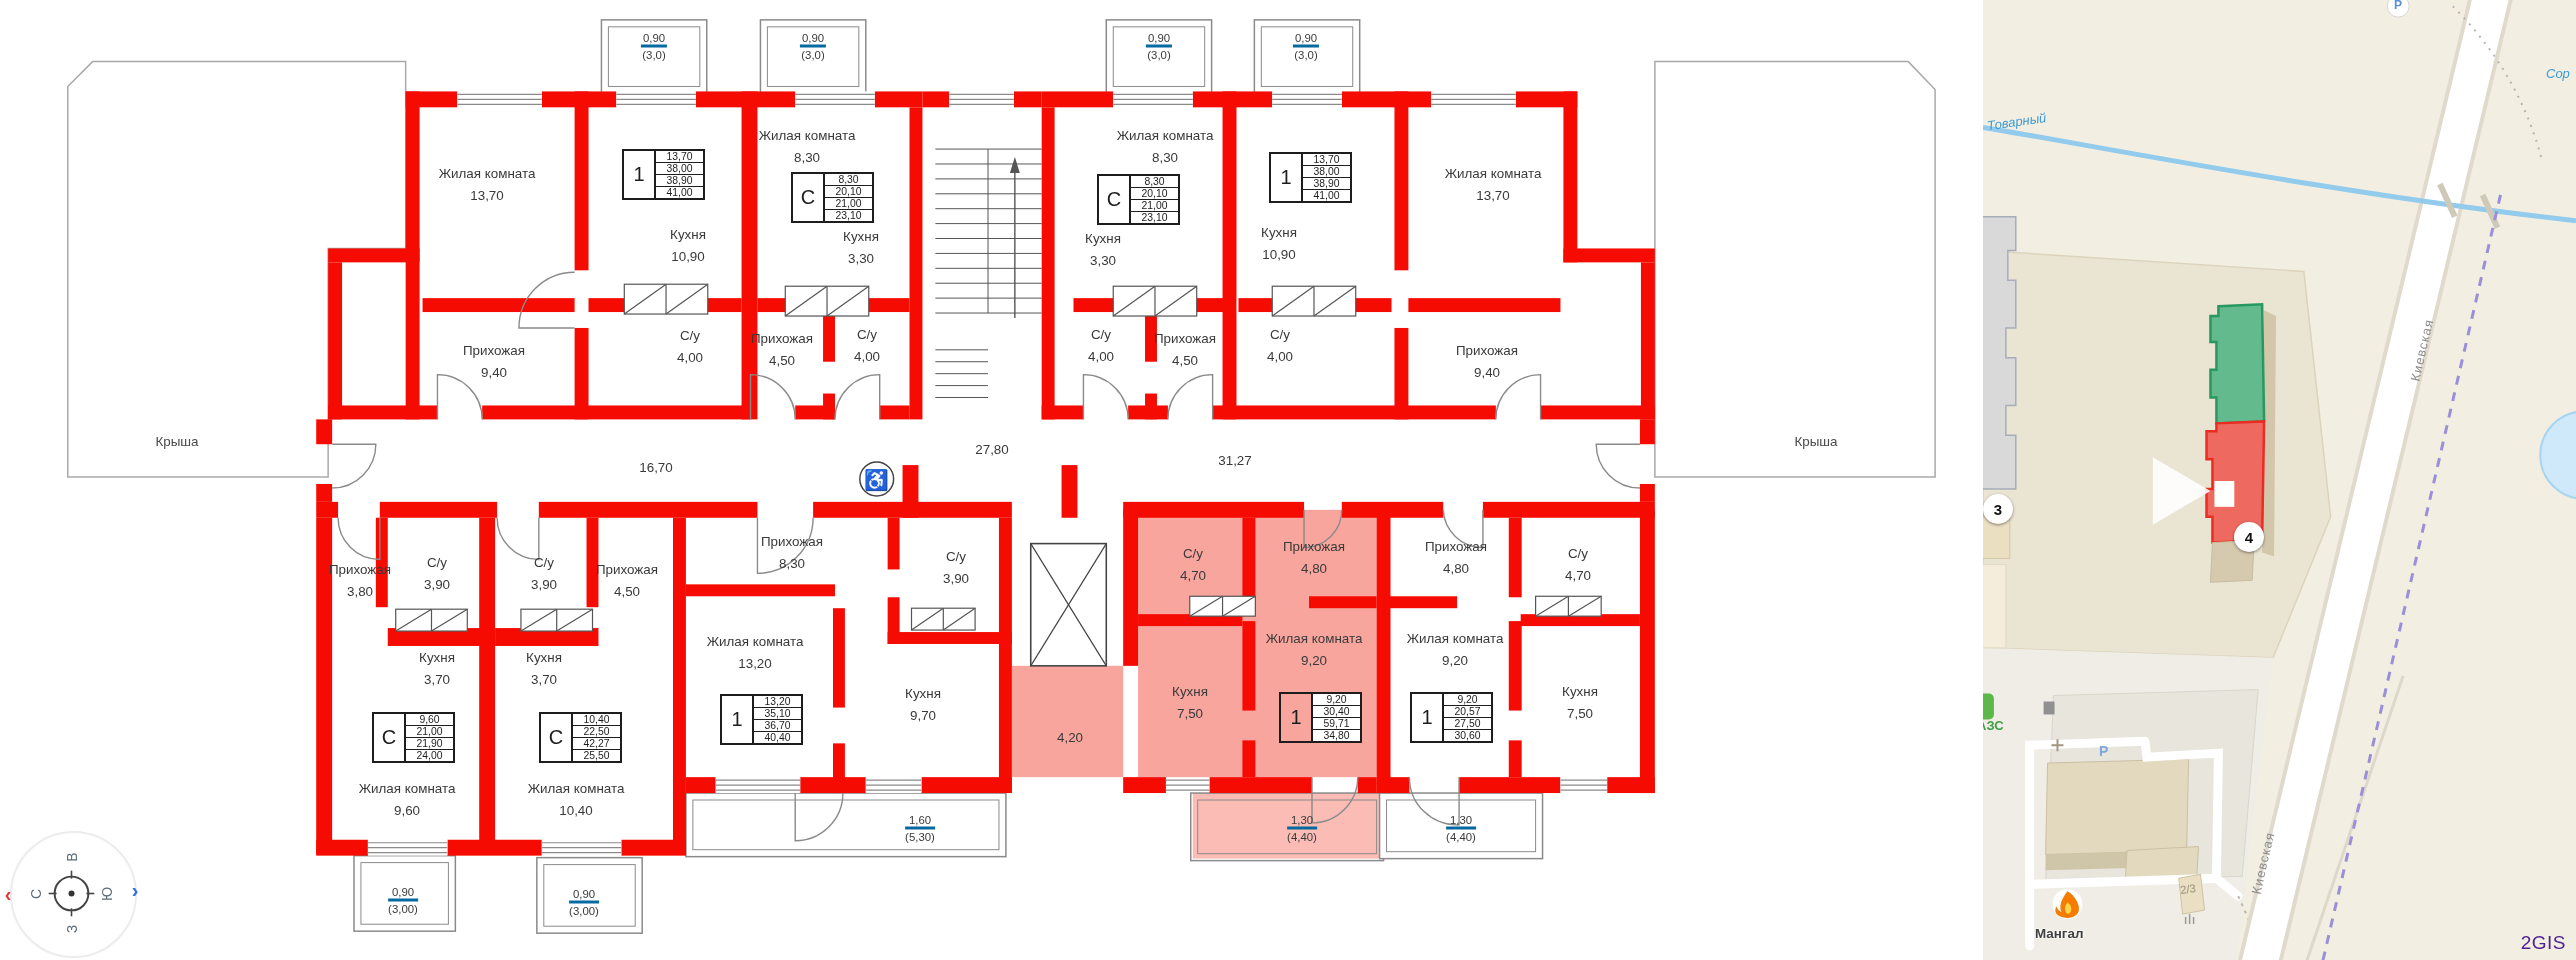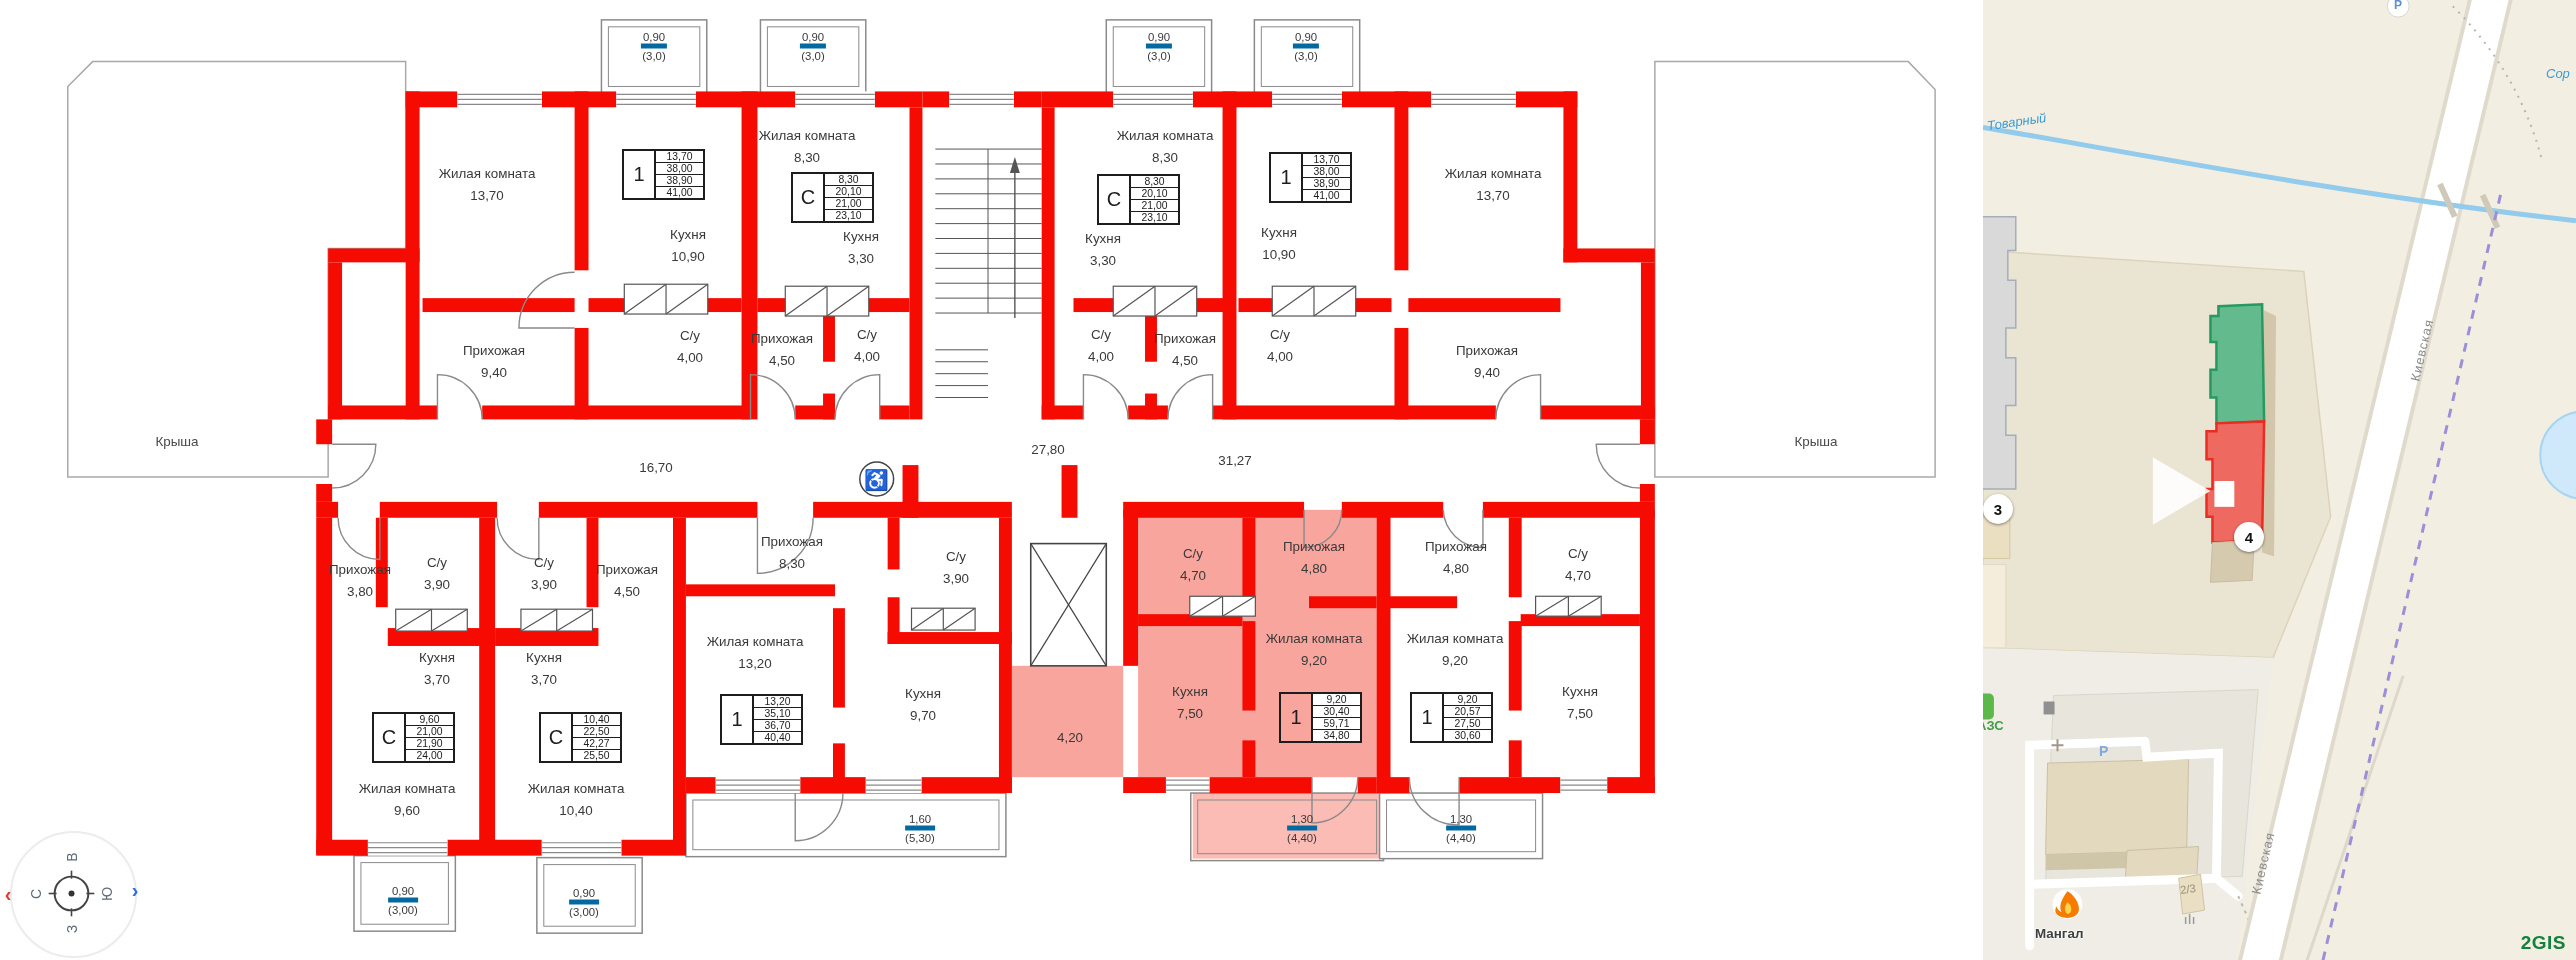--- a/index.html
+++ b/index.html
@@ -6,21 +6,21 @@
   .stage{position:relative;width:2576px;height:960px;background:#fff;overflow:hidden;
          font-family:"Liberation Sans",sans-serif;color:#3c3c3c}
   
   .plan{position:absolute;left:0;top:0;width:1983px;height:960px;background:#fff;overflow:hidden}
   .plan svg{position:absolute;left:0;top:0}
   .rl{position:absolute;transform:translate(-50%,-50%);text-align:center;font-size:13.4px;
       line-height:22px;white-space:nowrap;color:#3a3a3a}
   .cl{position:absolute;transform:translate(-50%,-50%);font-size:13.4px;color:#3a3a3a;white-space:nowrap}
   .bl{position:absolute;transform:translate(-50%,-50%);text-align:center;font-size:11.4px;
       line-height:14px;color:#3a3a3a}
-  .bl .u{border-bottom:5px solid #0369a1;padding:0 2px}
+  .bl .u{border-bottom:3px solid #0369a1;padding:0 2px}
   .roof{position:absolute;transform:translate(-50%,-50%);font-size:13.4px;color:#4a4a4a}
   .tb{position:absolute;display:flex;border:2px solid #1d1d1d;background:#fff}
   .tb.hl{background:transparent}
   .tl{width:30px;display:flex;align-items:center;justify-content:center;font-size:20px;
       color:#1d1d1d;border-right:2px solid #1d1d1d}
   .trs{width:47px}
   .trs div{height:11px;line-height:11px;font-size:10.4px;text-align:center;color:#1d1d1d;
       border-bottom:1.5px solid #1d1d1d;background:#fff}
   .trs div:last-child{border-bottom:none}
   .tb.hl .tl{background:transparent}
@@ -40,21 +40,21 @@
   .street-lbl{color:#8d8d8d;font-size:13px;letter-spacing:1px}
   .green-lbl{color:#43a047;font-weight:bold;font-size:13px}
   .p-lbl{color:#7fa8e0;font-weight:bold;font-size:14px}
   .ptop-lbl{color:#5b8fd6;font-weight:bold;font-size:12px}
   .dark-lbl{color:#3f3f3f;font-weight:bold;font-size:13.4px;
      text-shadow:0 0 2px #fff,0 0 2px #fff,0 0 3px #fff}
   .house-lbl{color:#9a917f;font-size:11.4px}
   .marker{position:absolute;width:30px;height:30px;border-radius:50%;background:#fff;
      box-shadow:0 1px 3px rgba(0,0,0,.45);display:flex;align-items:center;justify-content:center;
      font-weight:bold;font-size:15px;color:#111;cursor:pointer}
-  .logo{position:absolute;right:10px;bottom:6px;font-weight:bold;font-size:19px;color:#15803d;letter-spacing:0.5px}
+  .logo{position:absolute;right:10px;bottom:6px;font-weight:normal;font-size:19px;color:#4c1d95;letter-spacing:0.5px}
 </style>
 </head>
 <body>
 
 <div class="stage">
 
   <div class="plan">
     <svg width="1983" height="960" viewBox="0 0 1995 966">
 
       <path d="M93,62 L408,62 L408,250 L330,250 L330,480 L68,480 L68,87 Z" fill="#fff" stroke="#a9a9a9" stroke-width="1.5"></path>
@@ -478,21 +478,21 @@
     <div class="rl" style="left:1455px;top:650px">
         <div>Жилая комната</div>
         <div>9,20</div>
       </div>
     <div class="rl" style="left:1580px;top:703px">
         <div>Кухня</div>
         <div>7,50</div>
       </div>
 
     <div class="cl" style="left:656px;top:467px">16,70</div>
-    <div class="cl" style="left:1048px;top:449px">27,80</div>
+    <div class="cl" style="left:992px;top:449px">27,80</div>
     <div class="cl" style="left:1235px;top:460px">31,27</div>
     <div class="cl" style="left:1070px;top:737px">4,20</div>
 
     <div class="bl" style="left:654px;top:46px">
         <div class="u">0,90</div>
         <div>(3,0)</div>
       </div>
     <div class="bl" style="left:813px;top:46px">
         <div class="u">0,90</div>
         <div>(3,0)</div>

